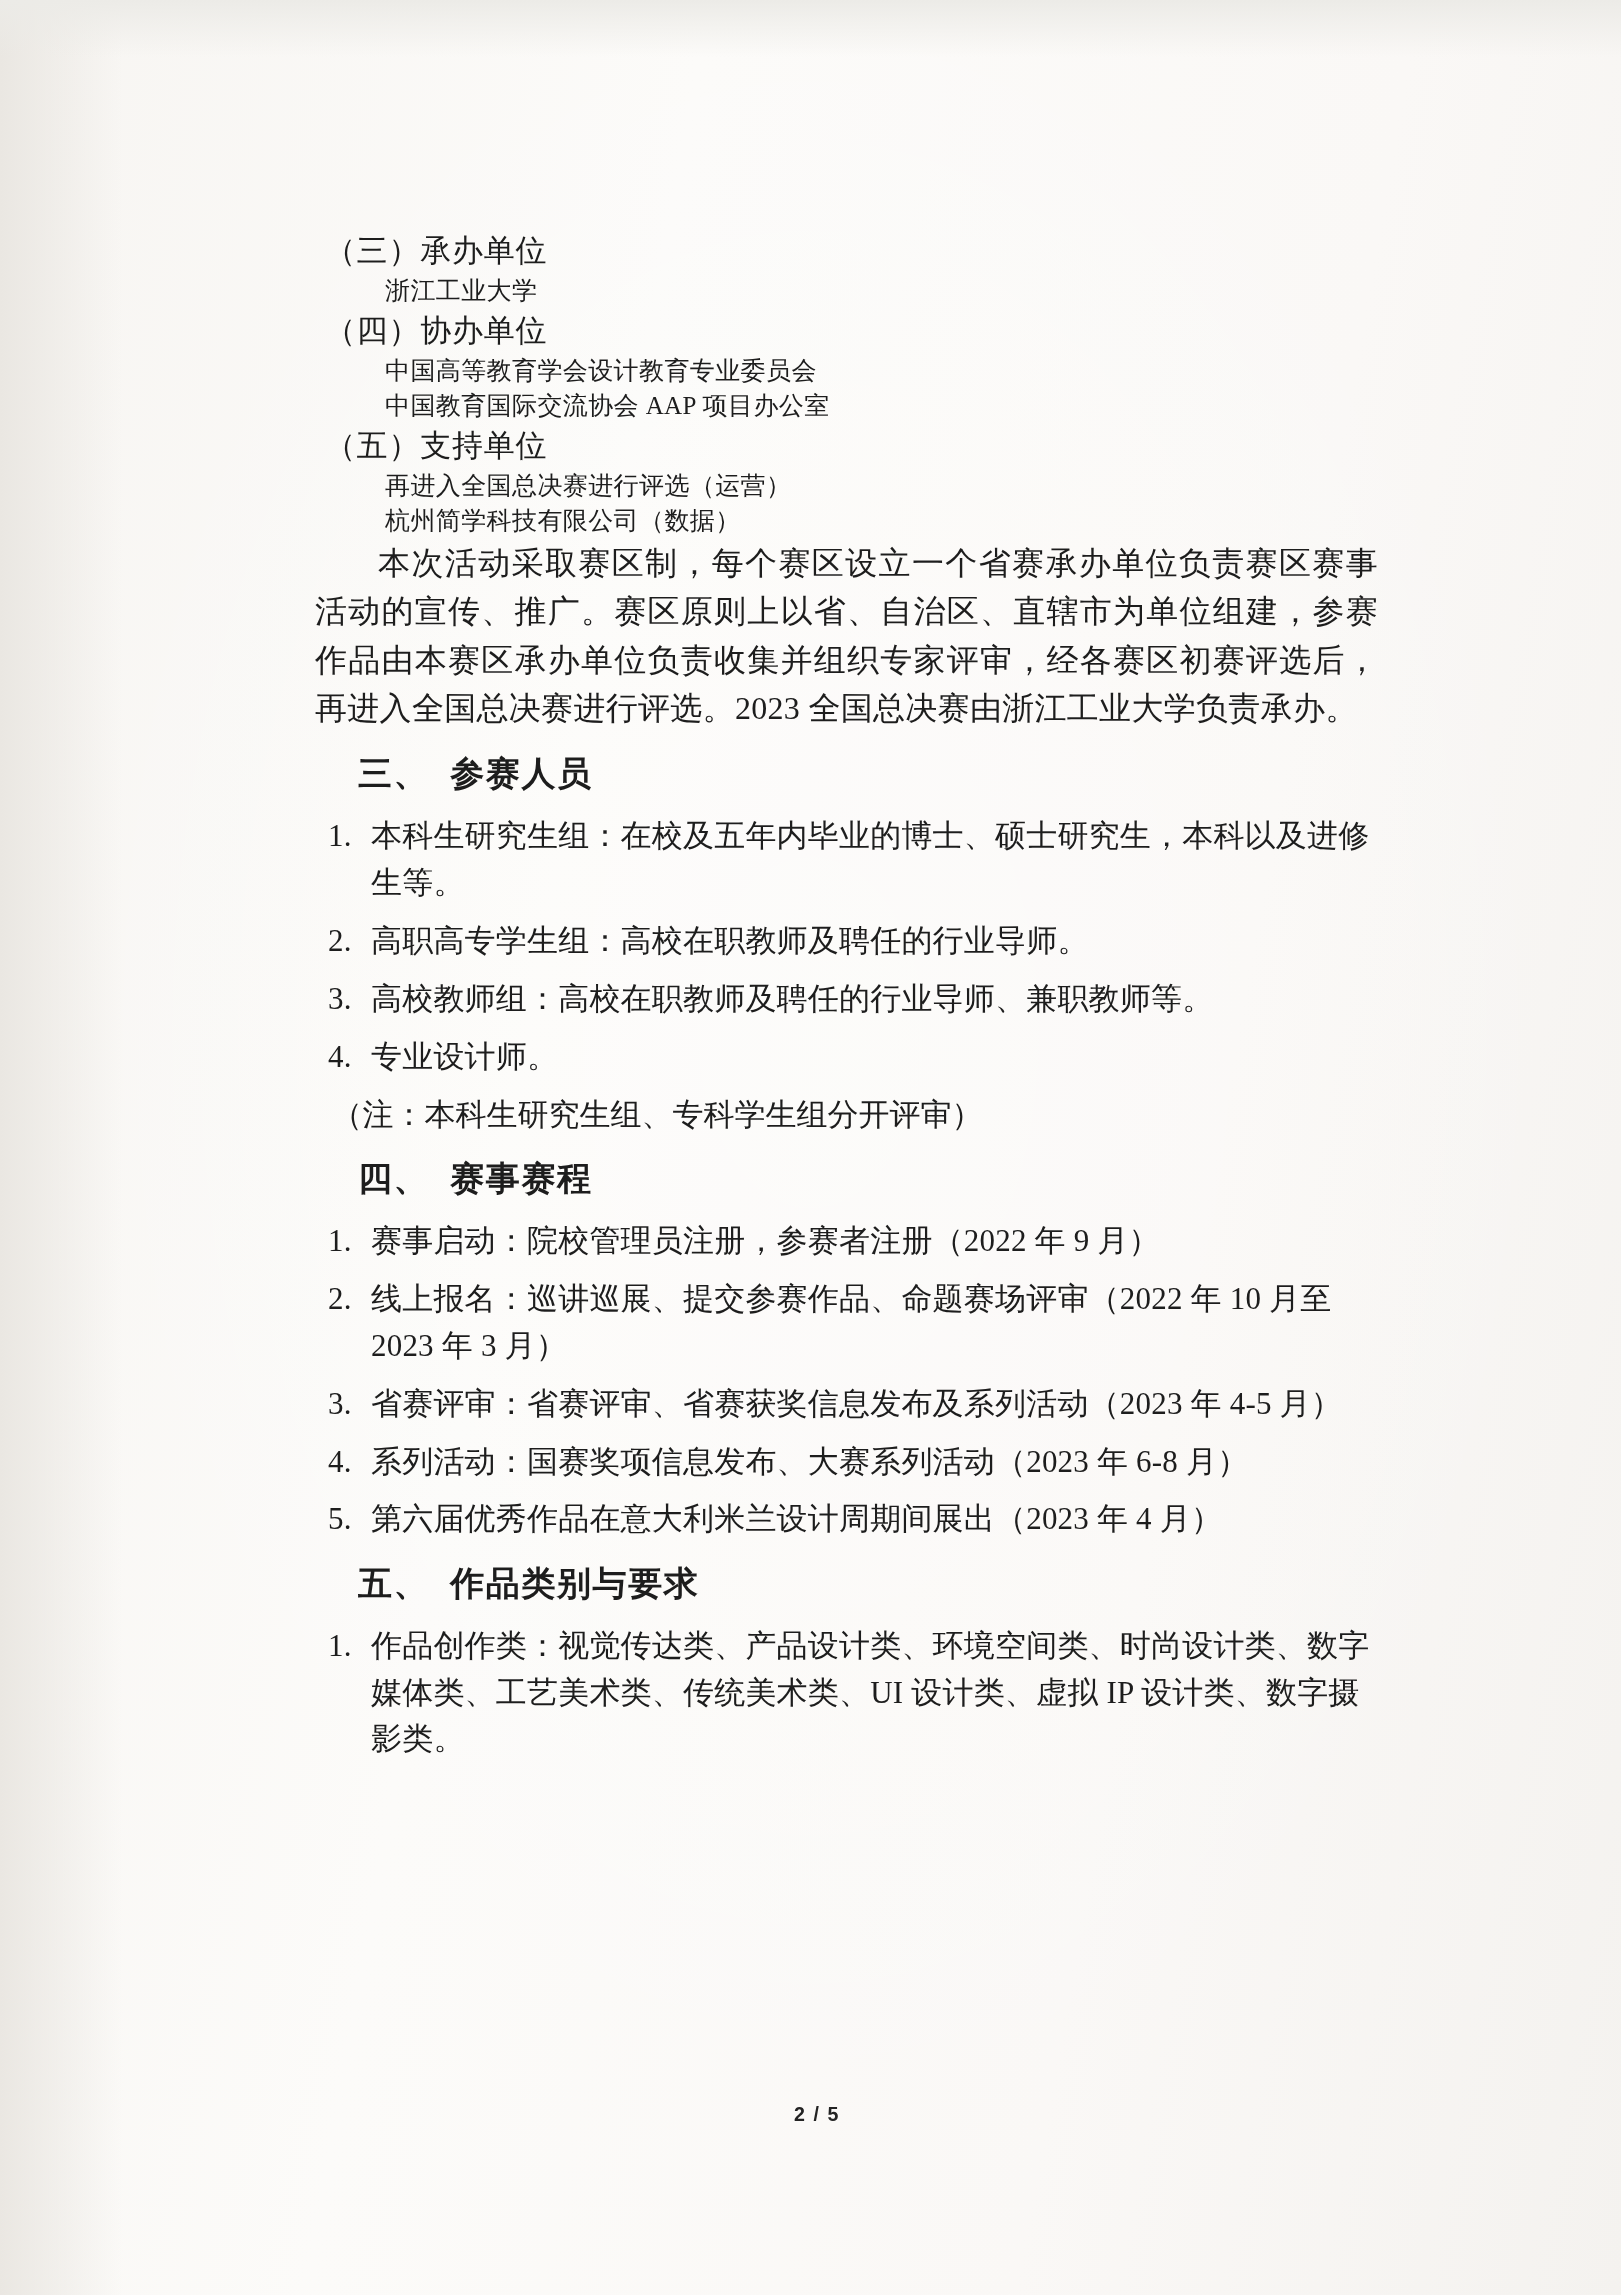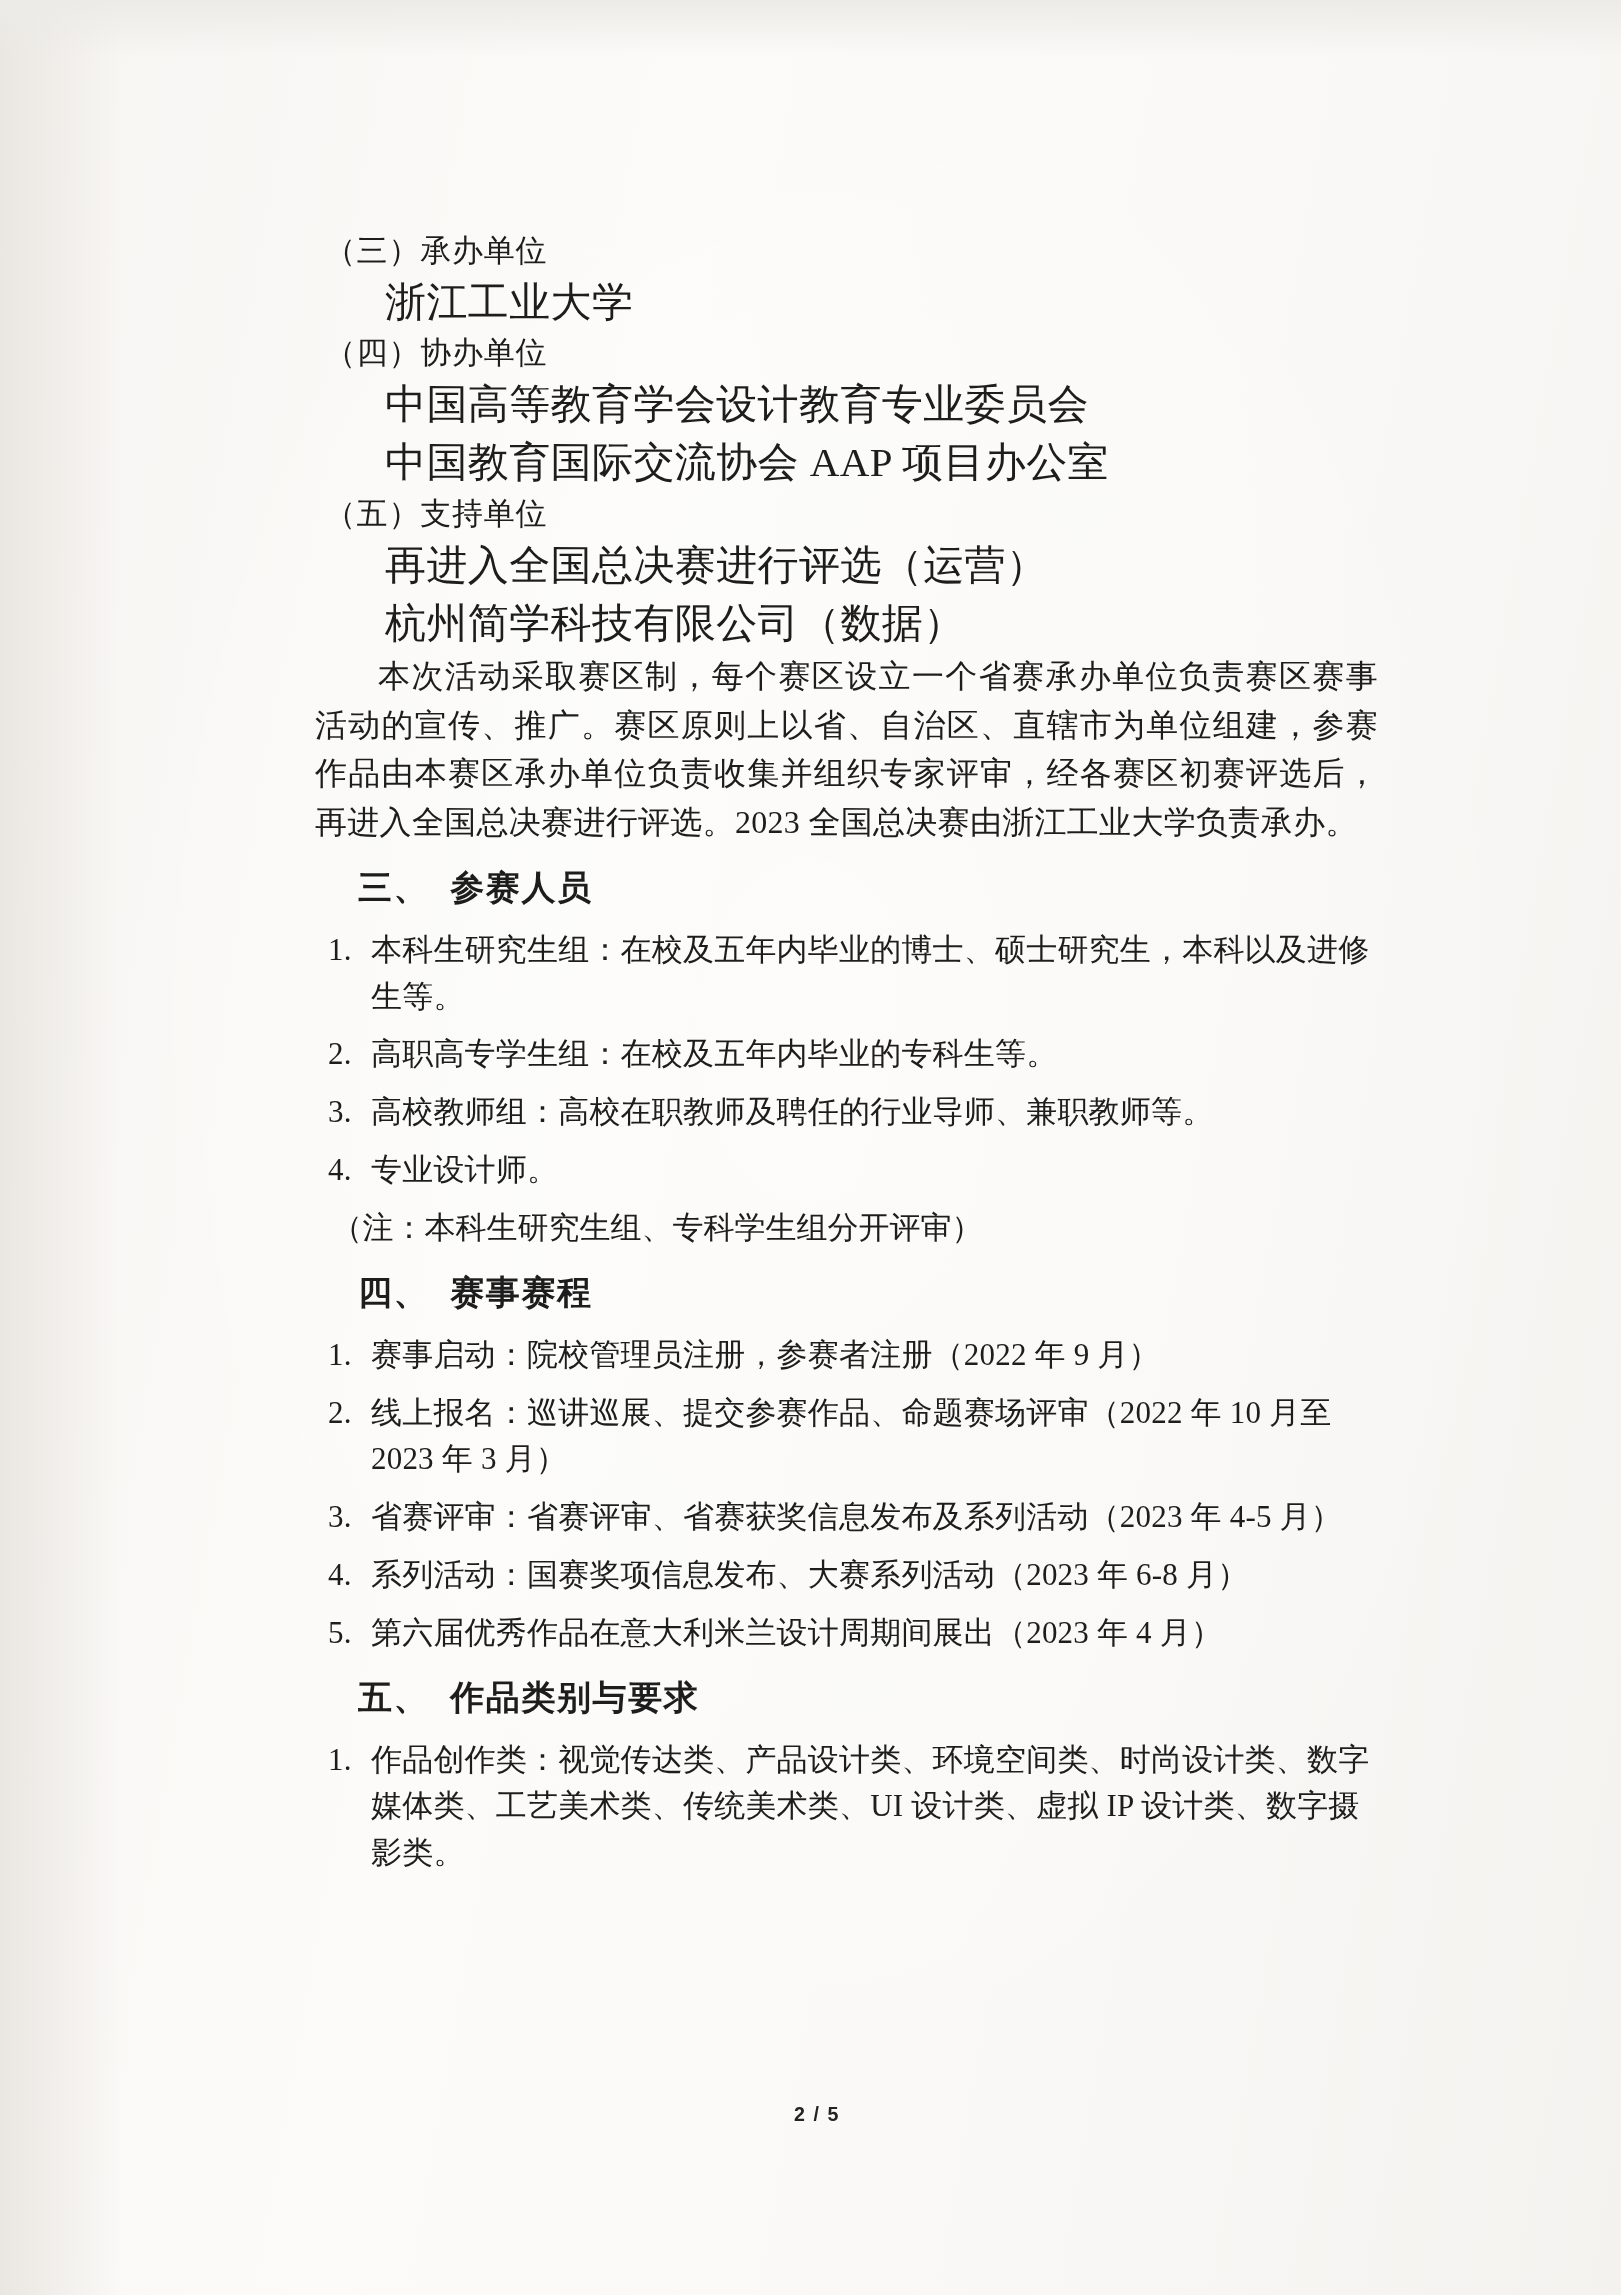--- a/index.html
+++ b/index.html
@@ -95,21 +95,21 @@
     margin-top: 4.9px;
     margin-bottom: 8.2px;
   }
   .unit-label {
     font-size: 31px;
     line-height: 1.42;
     padding-left: 9.8px;
     letter-spacing: 0.8px;
   }
   .unit-value {
-    font-size: 41px;
+    font-size: 25px;
     line-height: 1.42;
     padding-left: 70px;
     letter-spacing: 0.4px;
   }
   .footer {
     position: absolute;
     left: 12px;
     right: 0;
     top: 2103px;
     text-align: center;
@@ -147,21 +147,21 @@
       <div class="unit-value">杭州简学科技有限公司（数据）</div>
     </div>
 
     <div class="para"><span class="indent"></span><span>本次活动采取赛区制，每个赛区设立一个省赛承办单位负责赛区赛事活动的宣传、推广。赛区原则上以省、自治区、直辖市为单位组建，参赛作品由本赛区承办单位负责收集并组织专家评审，经各赛区初赛评选后，再进入全国总决赛进行评选。2023 全国总决赛由浙江工业大学负责承办。</span></div>
 
     <div class="heading">
       <span class="num">三、</span><span>参赛人员</span>
     </div>
     <ul class="numlist">
       <li><span class="marker">1.</span><span>本科生研究生组：在校及五年内毕业的博士、硕士研究生，本科以及进修生等。</span></li>
-      <li><span class="marker">2.</span><span>高职高专学生组：在校及五年内毕业的专科生等。</span></li>
+      <li><span class="marker">2.</span><span>高职高专学生组：高校在职教师及聘任的行业导师。</span></li>
       <li><span class="marker">3.</span><span>高校教师组：高校在职教师及聘任的行业导师、兼职教师等。</span></li>
       <li><span class="marker">4.</span><span>专业设计师。</span></li>
     </ul>
     <div class="note">（注：本科生研究生组、专科学生组分开评审）</div>
 
     <div class="heading">
       <span class="num">四、</span><span>赛事赛程</span>
     </div>
     <ul class="numlist">
       <li><span class="marker">1.</span><span>赛事启动：院校管理员注册，参赛者注册（2022 年 9 月）</span></li>

